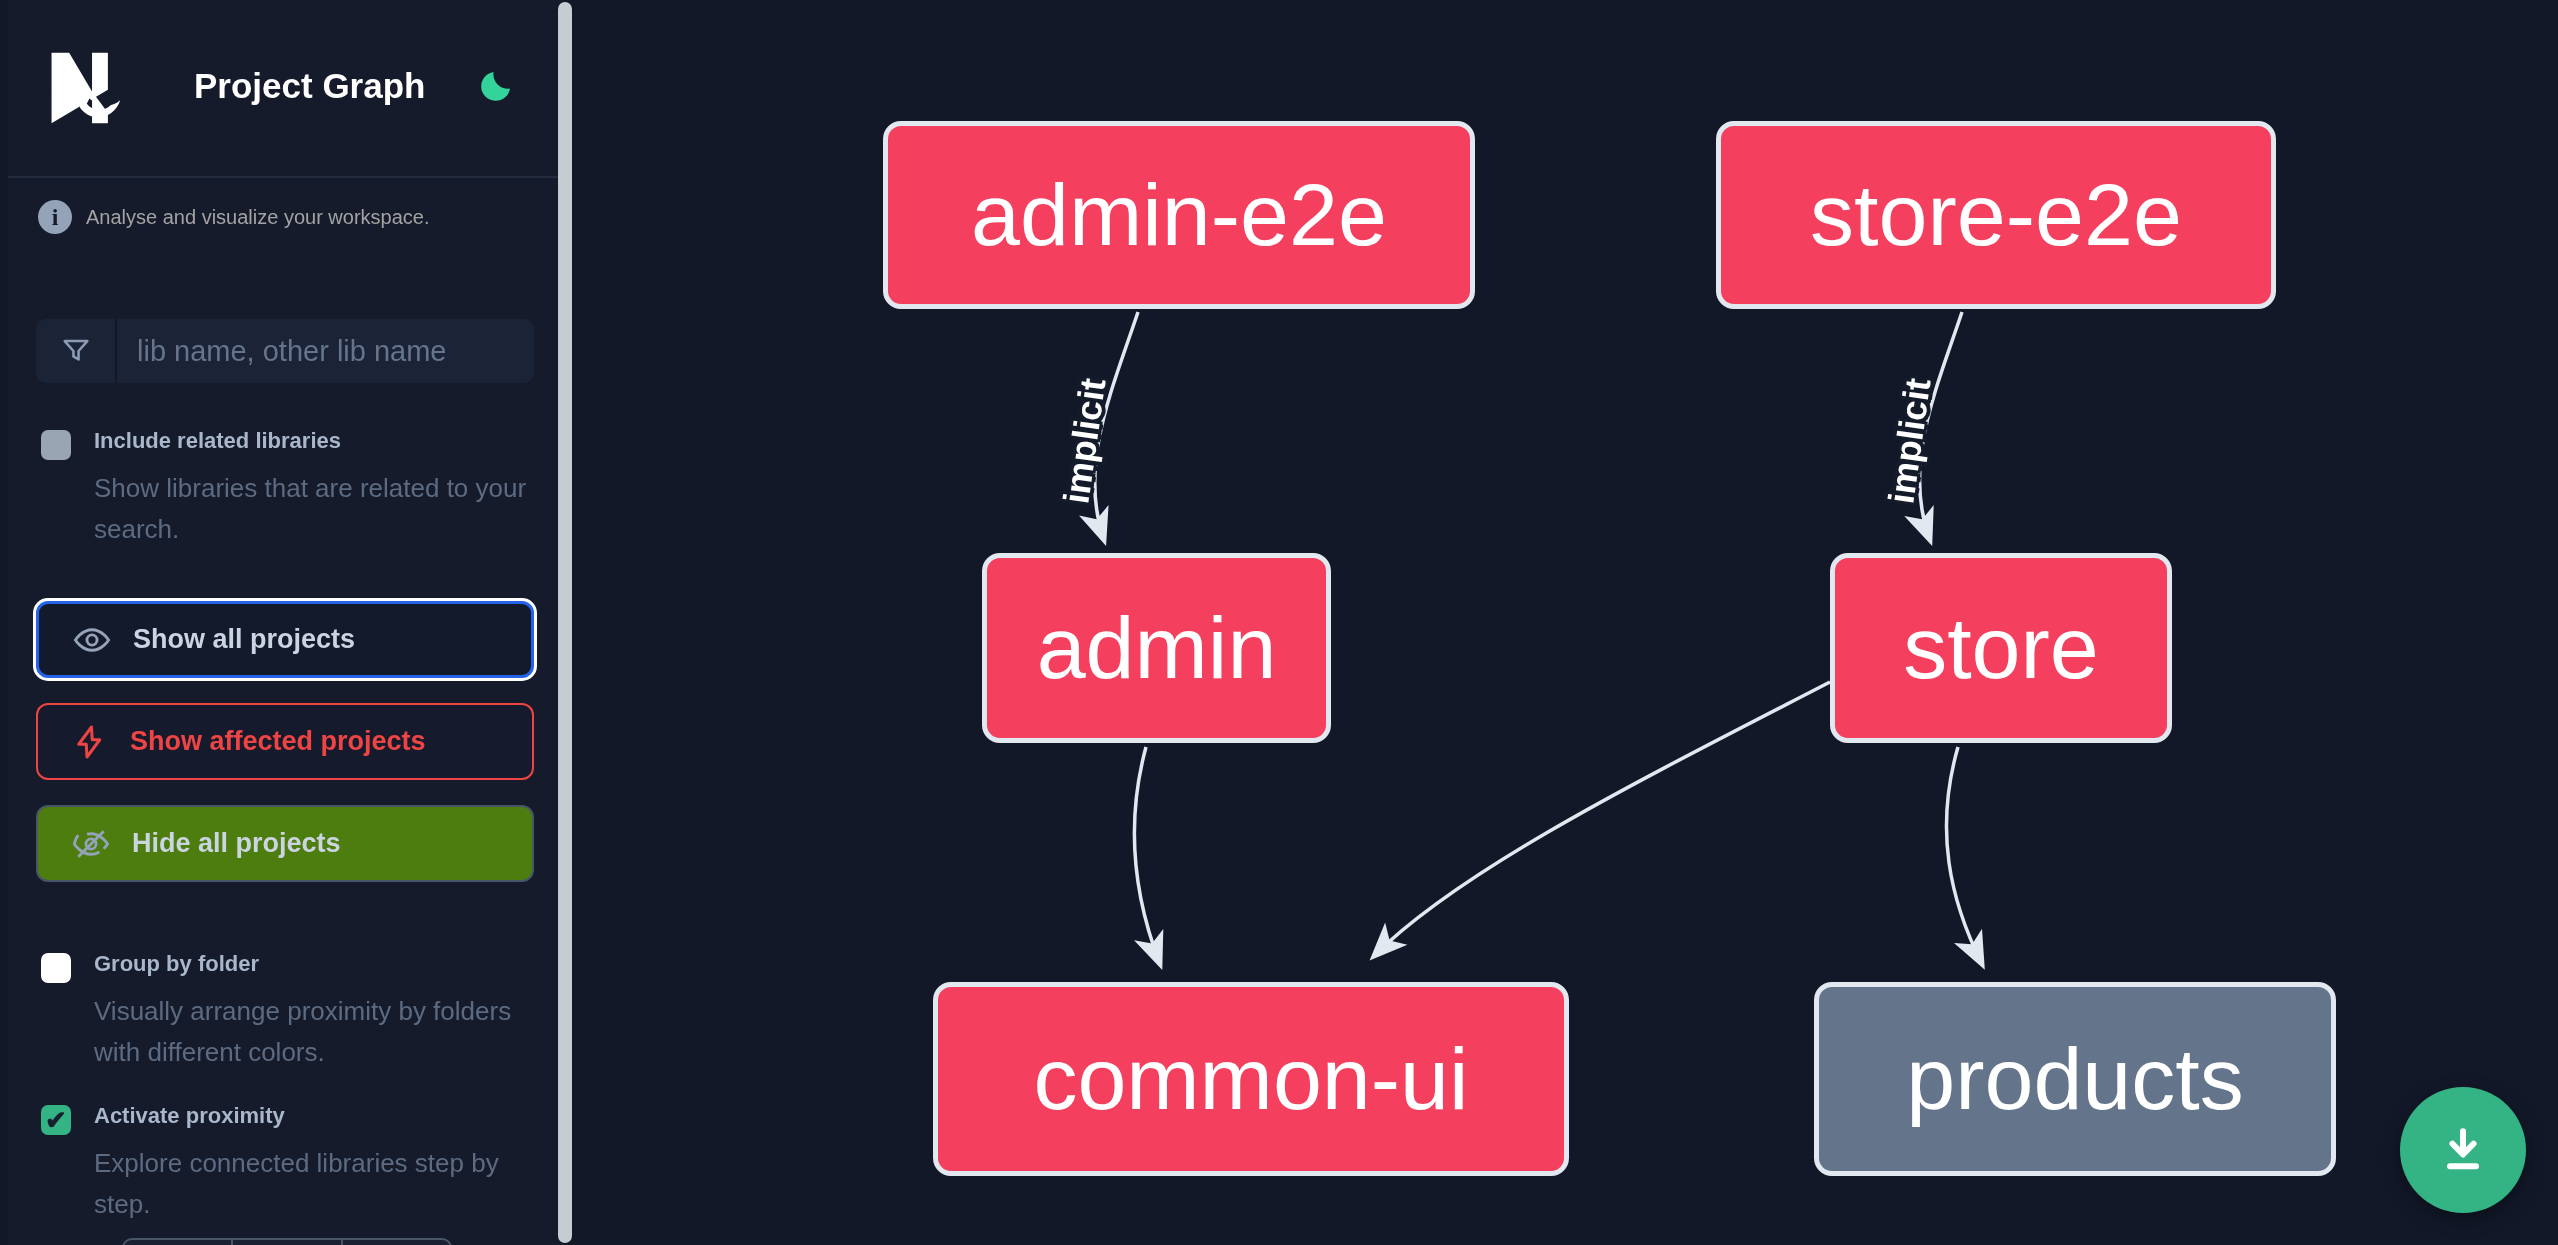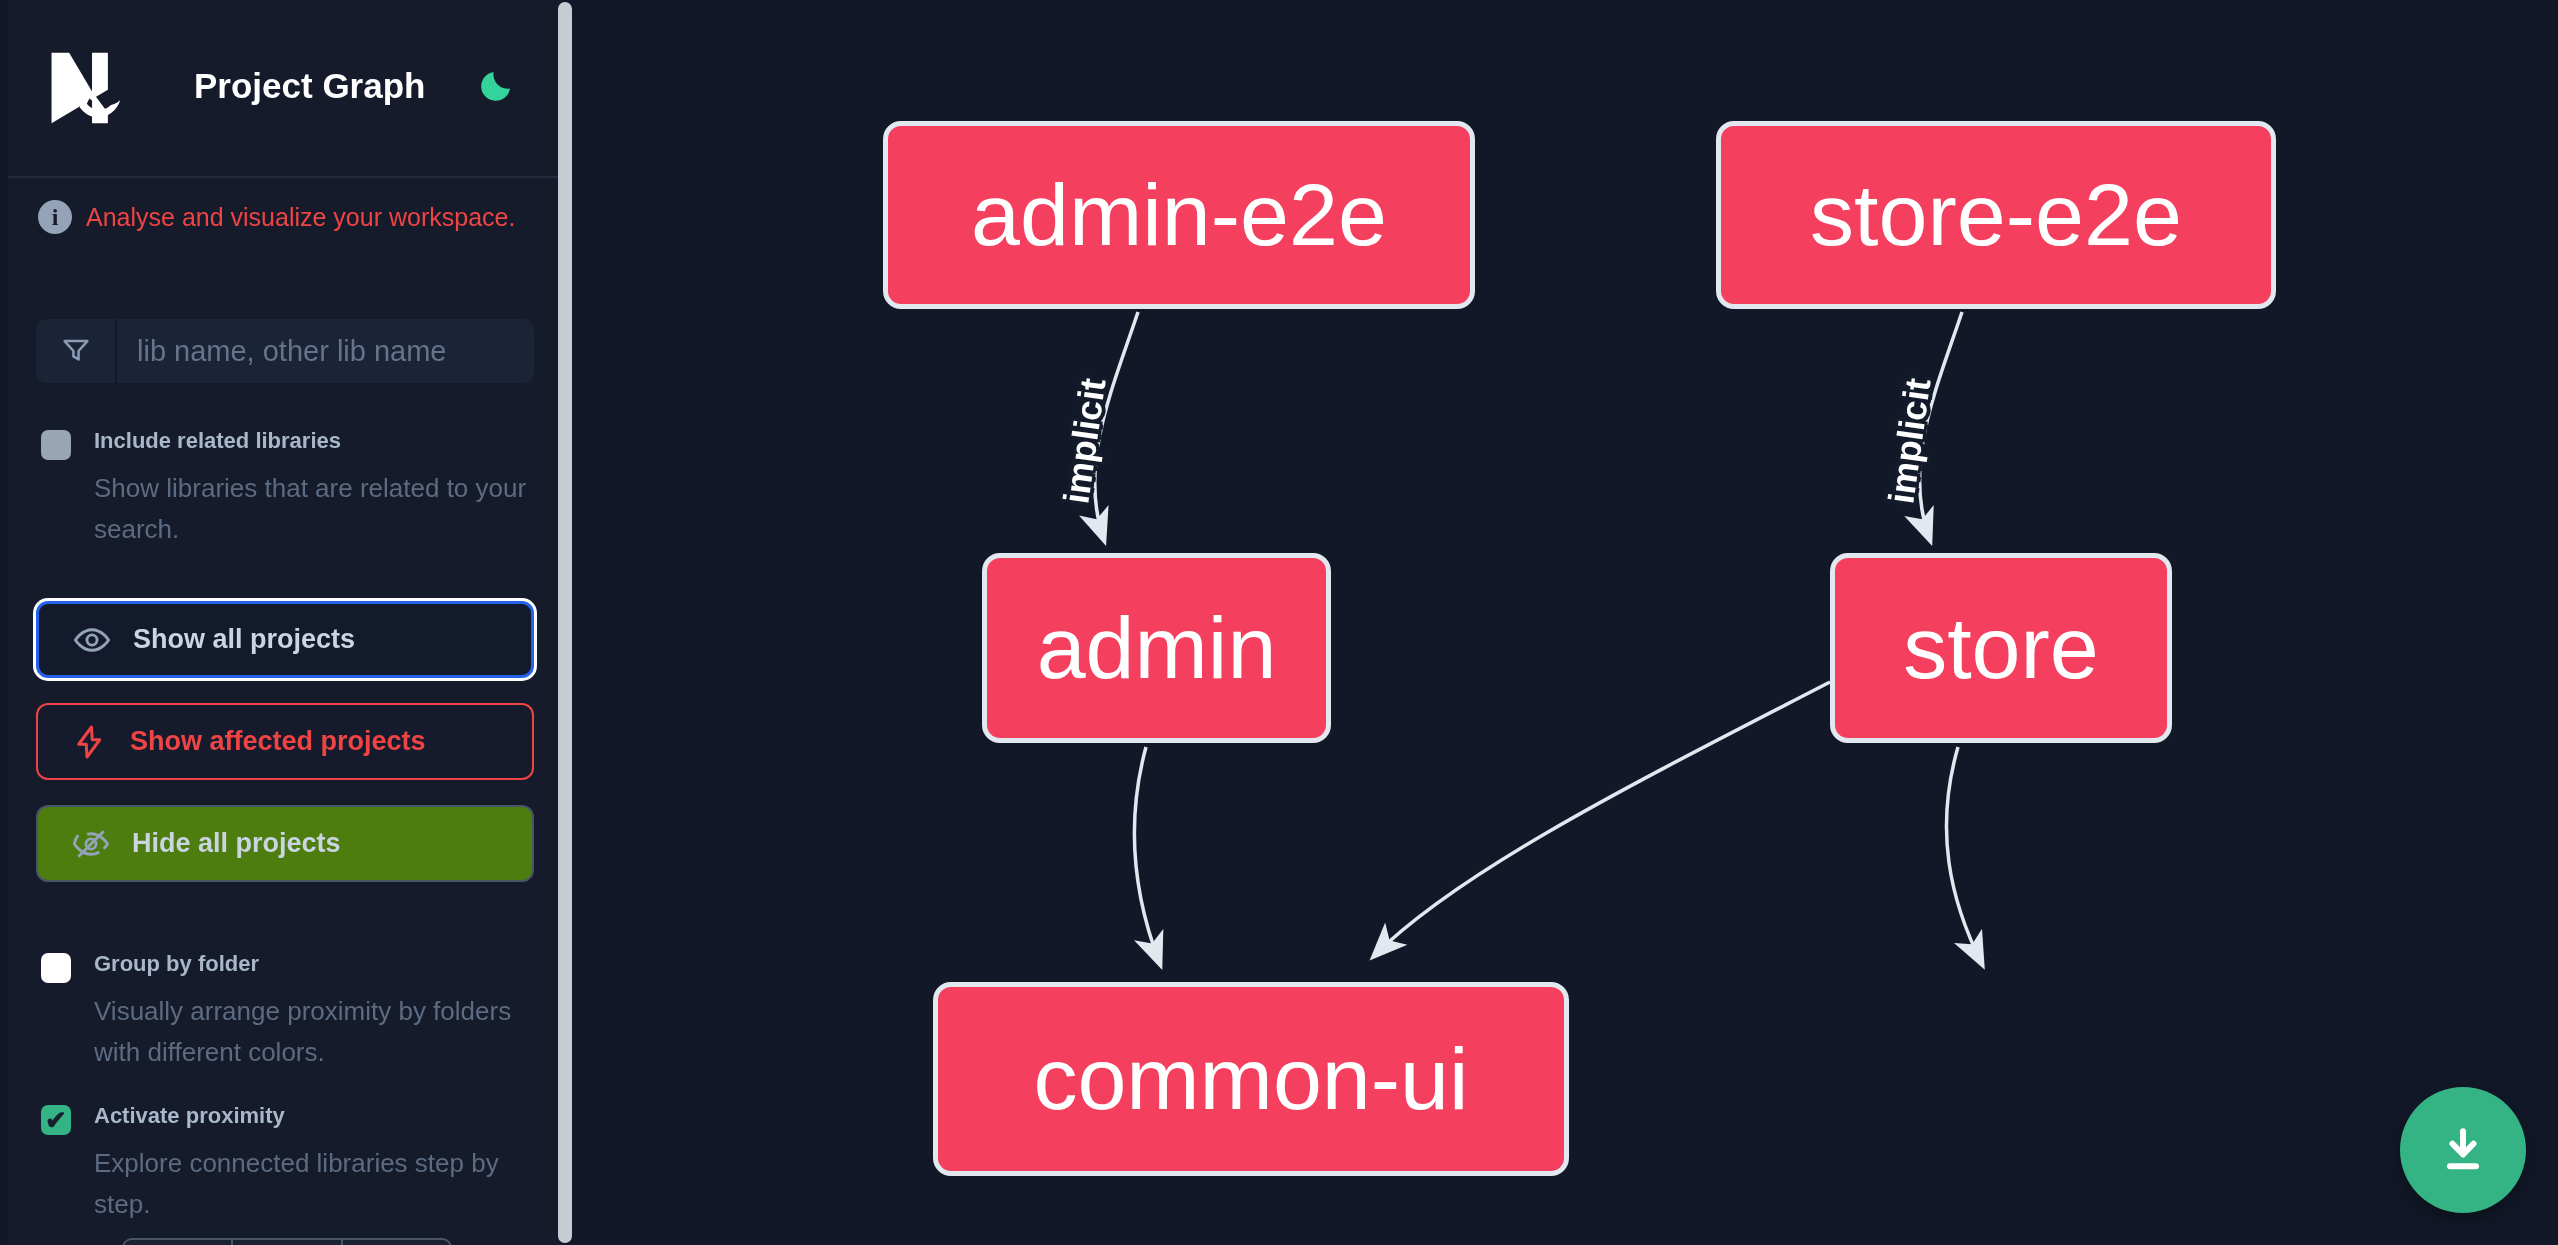--- a/index.html
+++ b/index.html
@@ -21,21 +21,21 @@
   
   #sidebar{position:absolute;left:8px;top:0;width:556px;height:1245px;background:#151b2b;}
   #sb-divider{position:absolute;left:0;top:176px;width:556px;height:2px;background:#232c3e;}
   #logo{position:absolute;left:30px;top:44px;width:94px;height:88px;}
   #title{position:absolute;left:186px;top:66px;font-size:35px;font-weight:700;color:#ffffff;}
   #moon{position:absolute;left:468px;top:66px;width:40px;height:40px;cursor:pointer;background:none;border:none;padding:0;}
   #info-row{position:absolute;left:30px;top:200px;display:flex;align-items:center;gap:14px;}
   .info-circle{width:34px;height:34px;border-radius:50%;background:#94a3b8;color:#151b2b;
        display:flex;align-items:center;justify-content:center;font-weight:700;font-size:24px;
        font-family:"Liberation Serif",serif;}
-  #info-text{color:#ef4444;font-size:25px;}
+  #info-text{color:#a3a3a3;font-size:20px;}
   #search{position:absolute;left:28px;top:319px;width:498px;height:64px;background:#1b2336;
        border-radius:10px;display:flex;align-items:stretch;overflow:hidden;}
   #search .icon-cell{width:82px;display:flex;align-items:center;justify-content:center;
        border-right:2px solid #121827;}
   #search input{flex:1;background:transparent;border:none;outline:none;color:#cbd5e1;
        font-size:29px;padding:0 20px;font-family:"Liberation Sans",sans-serif;}
   #search input::placeholder{color:#64748b;}
   .chk-row{position:absolute;left:33px;}
   .chk-box{position:absolute;left:0;top:2px;width:30px;height:30px;border-radius:7px;cursor:pointer;}
   .chk-box.plain{background:#9aa5b4;}
@@ -87,20 +87,23 @@
     <span>store-e2e</span>
   </div>
   <div class="node" style="left:982px;top:553px;width:349px;height:190px;">
     <span>admin</span>
   </div>
   <div class="node" style="left:1830px;top:553px;width:342px;height:190px;">
     <span>store</span>
   </div>
   <div class="node" style="left:933px;top:982px;width:636px;height:194px;">
     <span>common-ui</span>
+  </div>
+  <div class="node gray" style="left:1814px;top:982px;width:522px;height:194px;">
+    <span>products</span>
   </div>
 
   <button class="fab">
     <svg width="60" height="60" viewBox="0 0 24 24" fill="none" stroke="#ffffff" stroke-width="2.4" stroke-linecap="round" stroke-linejoin="round">
       <line x1="12" y1="4.5" x2="12" y2="13"></line>
       <polyline points="7.8,9.5 12,13.8 16.2,9.5"></polyline>
       <line x1="6.8" y1="18.5" x2="17.2" y2="18.5"></line>
     </svg>
   </button>
 

